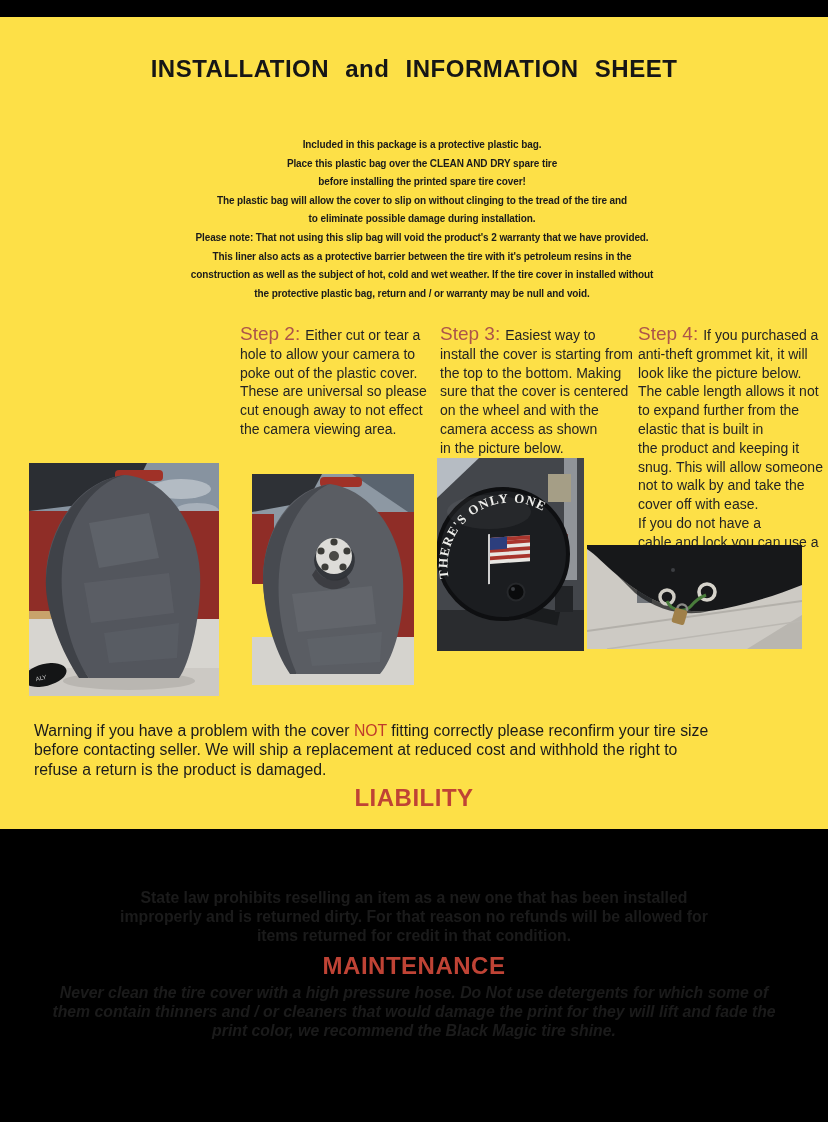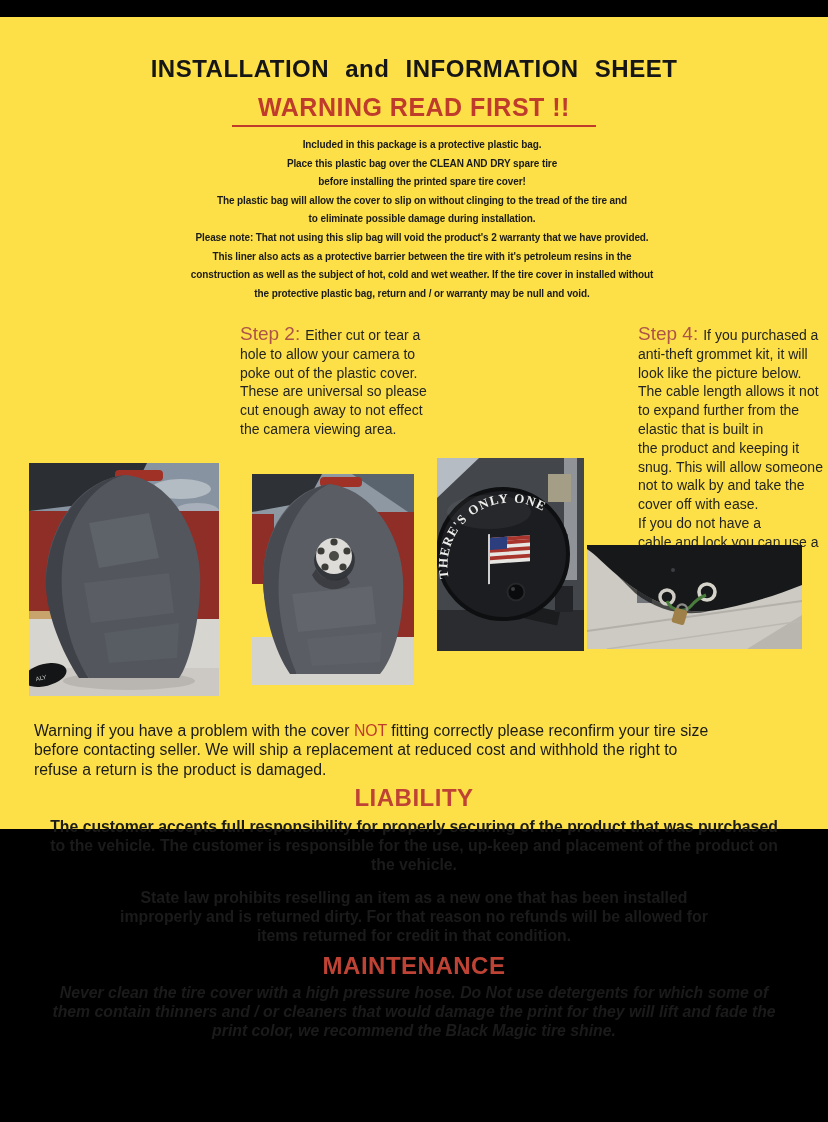--- a/index.html
+++ b/index.html
@@ -47,41 +47,47 @@
   #maintenance-p{top:966px;font-style:italic;}
 </style>
 </head>
 <body>
 
 <div class="frame">
   <div class="page">
 
     <div class="title">INSTALLATION and INFORMATION SHEET</div>
 
-    <div class="warn-wrap">
-      <span class="warn-head">WARNING READ FIRST !!</span>
-    </div>
 
     <div class="intro">Included in this package is a protective plastic bag.
 Place this plastic bag over the CLEAN AND DRY spare tire
 before installing the printed spare tire cover!
 The plastic bag will allow the cover to slip on without clinging to the tread of the tire and
 to eliminate possible damage during installation.
 Please note: That not using this slip bag will void the product's 2 warranty that we have provided.
 This liner also acts as a protective barrier between the tire with it's petroleum resins in the
 construction as well as the subject of hot, cold and wet weather.  If the tire cover in installed without
 the protective plastic bag, return and / or warranty may be null and void.</div>
 
     <div class="step" id="step2">
       <span class="step-head">Step 2:</span><span class="step-body">Either cut or tear a
 hole to allow your camera to
 poke out of the plastic cover.
 These are universal so please
 cut enough away to not effect
 the camera viewing area.</span>
+    </div>
+    <div class="step" id="step3">
+      <span class="step-head">Step 3:</span><span class="step-body">Easiest way to
+install the cover is starting from
+the top to the bottom. Making
+sure that the cover is centered
+on the wheel and with the
+camera access as shown
+in the picture below.</span>
     </div>
     <div class="step" id="step4">
       <span class="step-head">Step 4:</span><span class="step-body">If you purchased a
 anti-theft grommet kit, it will
 look like the picture below.
 The cable length allows it not
 to expand further from the
 elastic that is built in
 the product and keeping it
 snug. This will allow someone
@@ -184,23 +190,20 @@
         <path d="M89,64 a5,5 0 0 1 10,0" stroke="#8a8a86" stroke-width="2.4" fill="none"></path>
         <rect x="87" y="64" width="13" height="15" rx="2" fill="#a08049"></rect>
       </g>
     </svg>
 
     <div class="warning-block"><span>Warning if you have a problem with the cover  </span><span class="red-inline">NOT</span><span> fitting correctly please reconfirm your tire size
 before contacting seller. We will ship a replacement at reduced cost and withhold the right to
 refuse a return is the product is damaged.</span></div>
 
     <div class="sec-head" id="h-liability">LIABILITY</div>
-    <div class="center-para" id="liability-p1">The customer accepts full responsibility for properly securing of the product that was purchased
-to the vehicle.  The customer is responsible for the use, up-keep and placement of the product on
-the vehicle.</div>
     <div class="center-para" id="liability-p2">State law prohibits reselling an item as a new one that has been installed
 improperly and is returned dirty. For that reason no refunds will be allowed for
 items returned for credit in that condition.</div>
 
     <div class="sec-head" id="h-maintenance">MAINTENANCE</div>
     <div class="center-para" id="maintenance-p">Never clean the tire cover with a high pressure hose.  Do Not  use detergents for which some of
 them contain thinners and / or cleaners that would damage the print for they will lift and fade the
 print color, we recommend the Black Magic tire shine.</div>
 
   </div>

